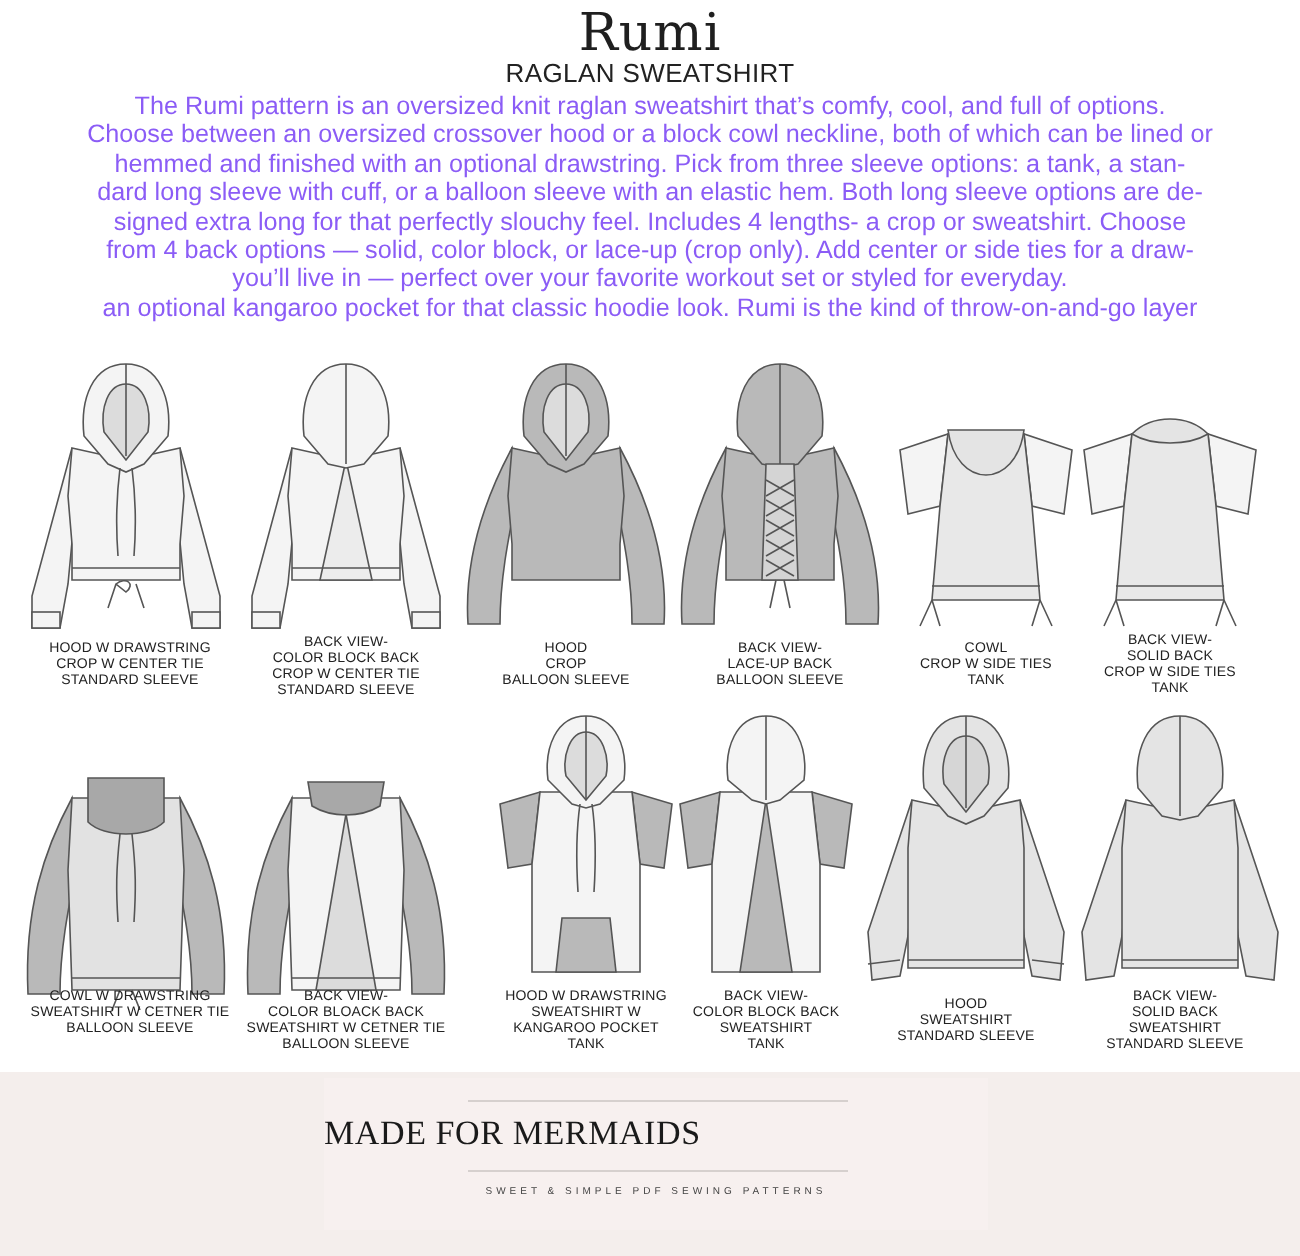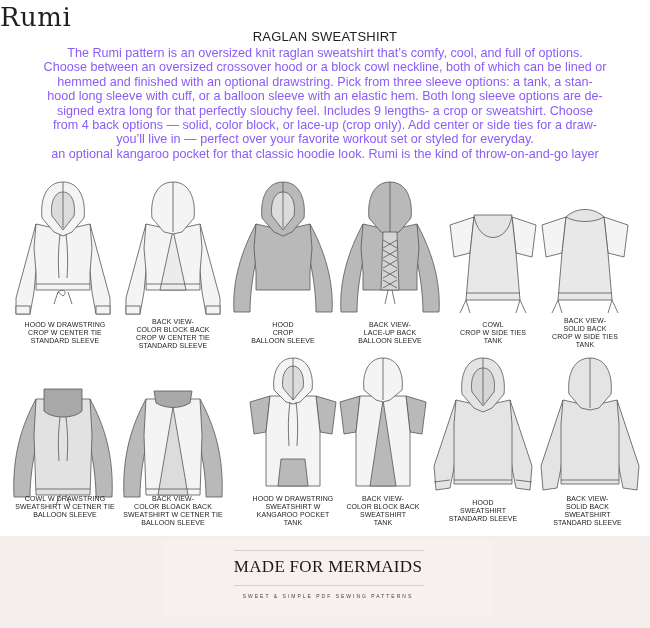--- a/index.html
+++ b/index.html
@@ -1,41 +1,41 @@
 <!DOCTYPE html>
 <html><head>
 <meta charset="utf-8">
 <style>
   html, body { margin:0; padding:0; background:#ffffff; }
   body { width:650px; height:628px; position:relative; overflow:hidden; font-family:"Liberation Sans", sans-serif; color:#222; }
-  .title { position:absolute; top:2px; left:0; width:650px; text-align:left; font-family:"DejaVu Serif", serif; font-size:26px; line-height:30px; color:#1f1f1f; letter-spacing:0.5px; }
+  .title { position:absolute; top:2px; left:0; width:650px; text-align:center; font-family:"DejaVu Serif", serif; font-size:26px; line-height:30px; color:#1f1f1f; letter-spacing:0.5px; }
   .subtitle { position:absolute; top:30px; left:0; width:650px; text-align:center; font-size:13px; line-height:13px; color:#222; letter-spacing:0.2px; }
   .desc { position:absolute; top:46px; left:16px; width:618px; text-align:center; font-size:12.6px; line-height:14.4px; color:#8b5cf6; }
   .garment { position:absolute; }
   .garment svg { position:absolute; left:0; top:0; }
   .cap { position:absolute; text-align:center; font-size:7px; line-height:8px; color:#222; letter-spacing:0.1px; white-space:nowrap; }
   .cap div { display:block; }
   .footer { position:absolute; left:0; top:536px; width:650px; height:92px; background:#f4eeec; }
   .footer-box { position:absolute; left:162px; top:3px; width:332px; height:76px; background:#f7f0ef; }
   .footer-rule { position:absolute; left:72px; width:190px; height:1px; background:#d6d0ce; }
-  .brand { position:absolute; left:0; top:18px; width:332px; text-align:center; font-family:"Liberation Serif", serif; font-size:17px; color:#1a1a1a; letter-spacing:0.3px; }
+  .brand { position:absolute; left:0; top:18px; width:332px; text-align:left; font-family:"Liberation Serif", serif; font-size:17px; color:#1a1a1a; letter-spacing:0.3px; }
   .tagline { position:absolute; left:0; top:54px; width:332px; text-align:center; font-size:5px; letter-spacing:2px; color:#444; }
 </style>
 </head>
 <body>
 
 <div class="title">Rumi</div>
 <div class="subtitle">RAGLAN SWEATSHIRT</div>
 
 <div class="desc">
   <div>The Rumi pattern is an oversized knit raglan sweatshirt that’s comfy, cool, and full of options.</div>
   <div>Choose between an oversized crossover hood or a block cowl neckline, both of which can be lined or</div>
   <div>hemmed and finished with an optional drawstring. Pick from three sleeve options: a tank, a stan-</div>
-  <div>hood long sleeve with cuff, or a balloon sleeve with an elastic hem. Both long sleeve options are de-</div>
-  <div>signed extra long for that perfectly slouchy feel. Includes 9 lengths- a crop or sweatshirt. Choose</div>
+  <div>dard long sleeve with cuff, or a balloon sleeve with an elastic hem. Both long sleeve options are de-</div>
+  <div>signed extra long for that perfectly slouchy feel. Includes 4 lengths- a crop or sweatshirt. Choose</div>
   <div>from 4 back options — solid, color block, or lace-up (crop only). Add center or side ties for a draw-</div>
   <div>you’ll live in — perfect over your favorite workout set or styled for everyday.</div>
   <div>an optional kangaroo pocket for that classic hoodie look. Rumi is the kind of throw-on-and-go layer</div>
 </div>
 
 <div class="garment" style="left:8px;top:180px;width:110px;height:140px;">
   <svg width="110" height="140" viewBox="0 0 110 140">
     <g stroke="#555" stroke-width="0.8" fill="#f4f4f4">
       <path d="M28 44 L8 118 L8 134 L22 134 L26 112 L30 70 Z"></path>
       <path d="M82 44 L102 118 L102 134 L88 134 L84 112 L80 70 Z"></path>

